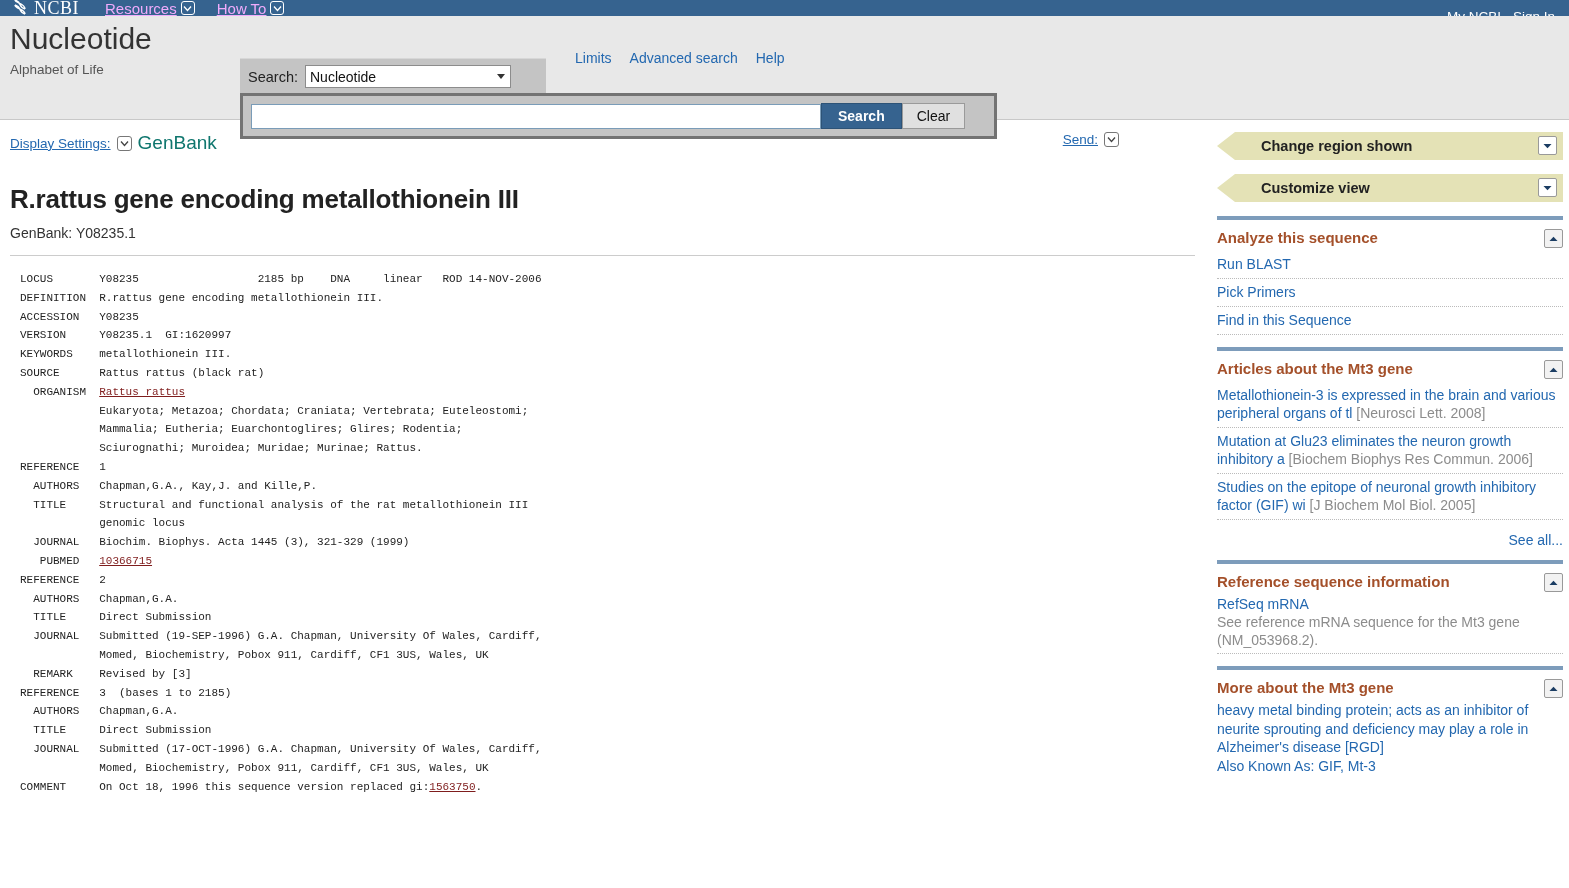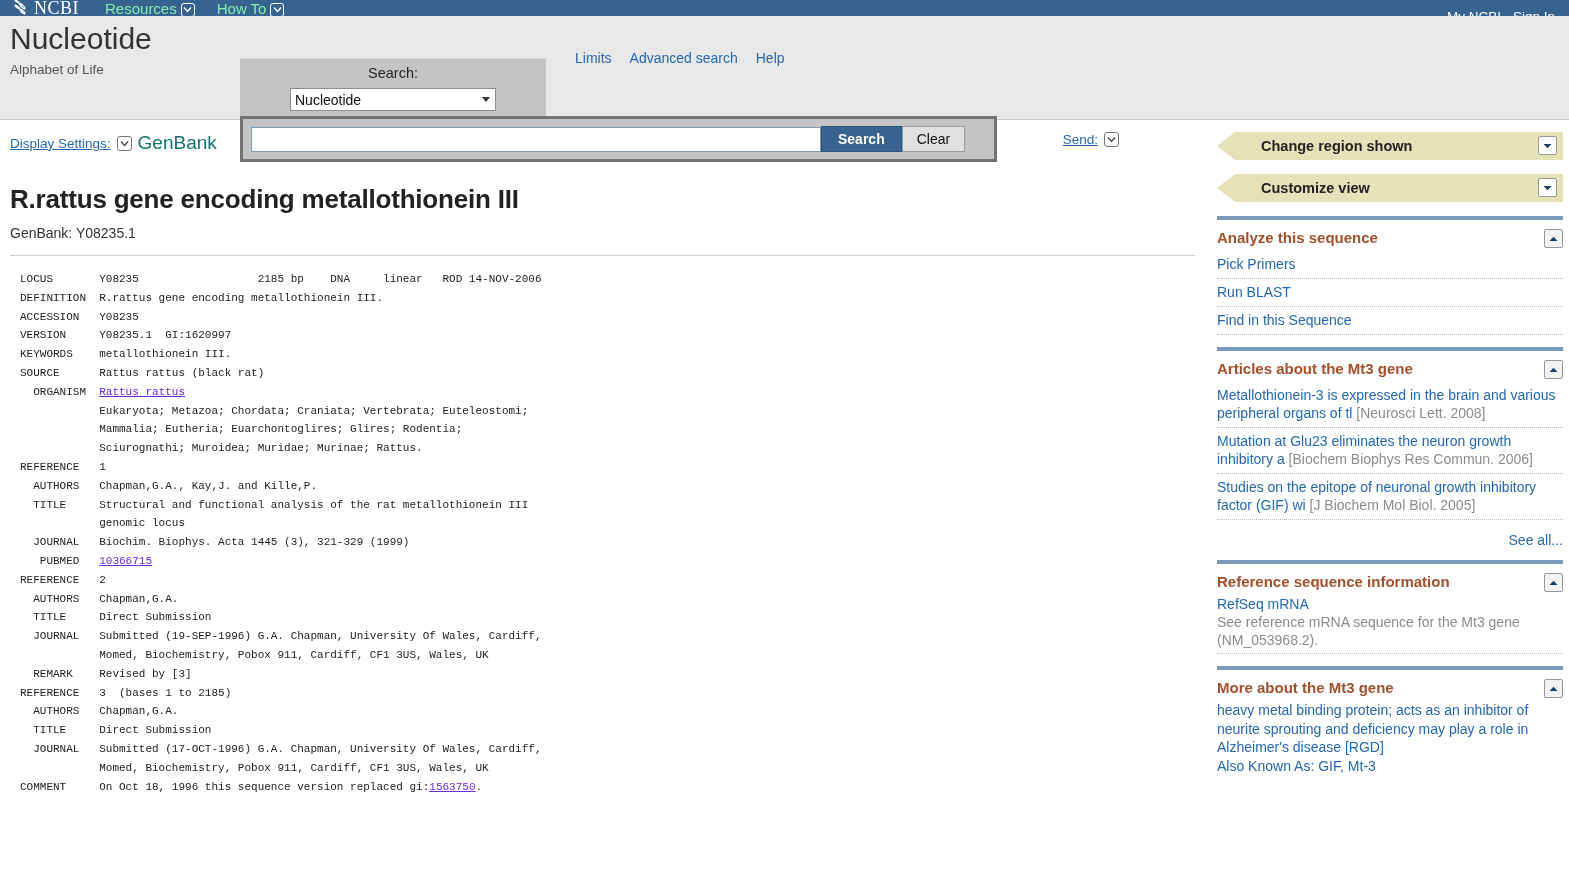--- a/index.html
+++ b/index.html
@@ -18,22 +18,22 @@
     position:relative;
   }
   .ncbi-logo { display:flex; align-items:center; gap:5px; margin-right:26px; }
   .helix { width:17px; height:18px; }
   .ncbi-word {
     font-family:"Liberation Serif", serif; font-size:18px;
     letter-spacing:.5px; color:#fff;
   }
   .topnav { display:flex; align-items:center; gap:22px; }
   .topnav-item {
-    display:flex; align-items:flex-end; gap:4px;
-    font-size:15px; color:#86efac; cursor:pointer;
+    display:flex; align-items:center; gap:4px;
+    font-size:15px; color:#f0abfc; cursor:pointer;text-decoration:underline;
   }
   .mini-toggle {
     width:14px; height:14px; border:1px solid #fff; border-radius:3px;
     display:inline-flex; align-items:center; justify-content:center;
   }
   .mini-toggle svg { display:block; }
   .topright {
     position:absolute; right:14px; top:0; height:32px;
     display:flex; align-items:center; gap:12px;
     font-size:13.5px;
@@ -50,21 +50,21 @@
   }
   .dbtitle .name {
     font-size:30px; color:#333; font-weight:normal; line-height:34px;
   }
   .dbtitle .tag { font-size:13.5px; color:#555; margin-top:6px; }
 
   .searchwrap { position:absolute; left:240px; top:42px; }
   .search-top {
     background:#c4c4c4; padding:6px 8px 5px 8px;
     display:flex; align-items:center; gap:7px;
-    width:306px; border-top:1px solid #d7d7d7;flex-direction:column;
+    width:306px; border-top:1px solid #d7d7d7;
   }
   .search-top .lbl { font-size:14.5px; color:#222; }
   .dbselect {
     width:206px; height:23px; background:#fff; border:1px solid #8c8c8c;
     display:flex; align-items:center; justify-content:space-between;
     padding:0 5px 0 4px; font-size:14px; color:#111; cursor:pointer;
   }
   .caret-dn { width:0;height:0;border-left:4px solid transparent;border-right:4px solid transparent;border-top:5px solid #333; }
 
   .search-bottom {
@@ -114,21 +114,21 @@
   .reclinks { margin-top:9px; display:flex; gap:17px; }
   .reclinks a { color:#7b5ba8; font-size:13.5px; text-decoration:underline; cursor:pointer; }
   .hr { border:0; border-top:1px solid #ccc; margin:14px 0 0 0; width:1185px; }
   .gotorow { display:flex; align-items:center; margin-top:9px; }
 
   pre.genbank {
     font-family:"Liberation Mono", monospace;
     font-size:11px; line-height:18.8px; color:#222;
     margin:14px 0 12px 10px; white-space:pre;
   }
-  pre.genbank a { color:#6d28d9; text-decoration:underline; cursor:pointer; }
+  pre.genbank a { color:#7f1d1d; text-decoration:underline; cursor:pointer; }
 
   
   .sidebar { width:364px; padding:12px 6px 0 12px; }
   .ribbon {
     position:relative; background:#e4e2b6; height:28px;
     display:flex; align-items:center; padding-left:26px;
     font-weight:bold; font-size:14.5px; color:#222;
     margin-left:18px; margin-bottom:14px; cursor:pointer;
   }
   .ribbon::before {
@@ -314,22 +314,22 @@
     <div class="panel">
       <div class="panel-bar"></div>
       <div class="panel-head">
         <span class="panel-title">Analyze this sequence</span>
         <span class="collapse-btn">
           <svg width="9" height="6" viewBox="0 0 9 6">
               <path d="M0.5 5 L4.5 0.8 L8.5 5 Z" fill="#1b3d63"></path>
             </svg>
         </span>
       </div>
+      <span class="slink">Run BLAST</span>
       <span class="slink">Pick Primers</span>
-      <span class="slink">Run BLAST</span>
       <span class="slink">Find in this Sequence</span>
     </div>
 
     <div class="panel">
       <div class="panel-bar"></div>
       <div class="panel-head">
         <span class="panel-title">Articles about the Mt3 gene</span>
         <span class="collapse-btn">
           <svg width="9" height="6" viewBox="0 0 9 6">
               <path d="M0.5 5 L4.5 0.8 L8.5 5 Z" fill="#1b3d63"></path>

